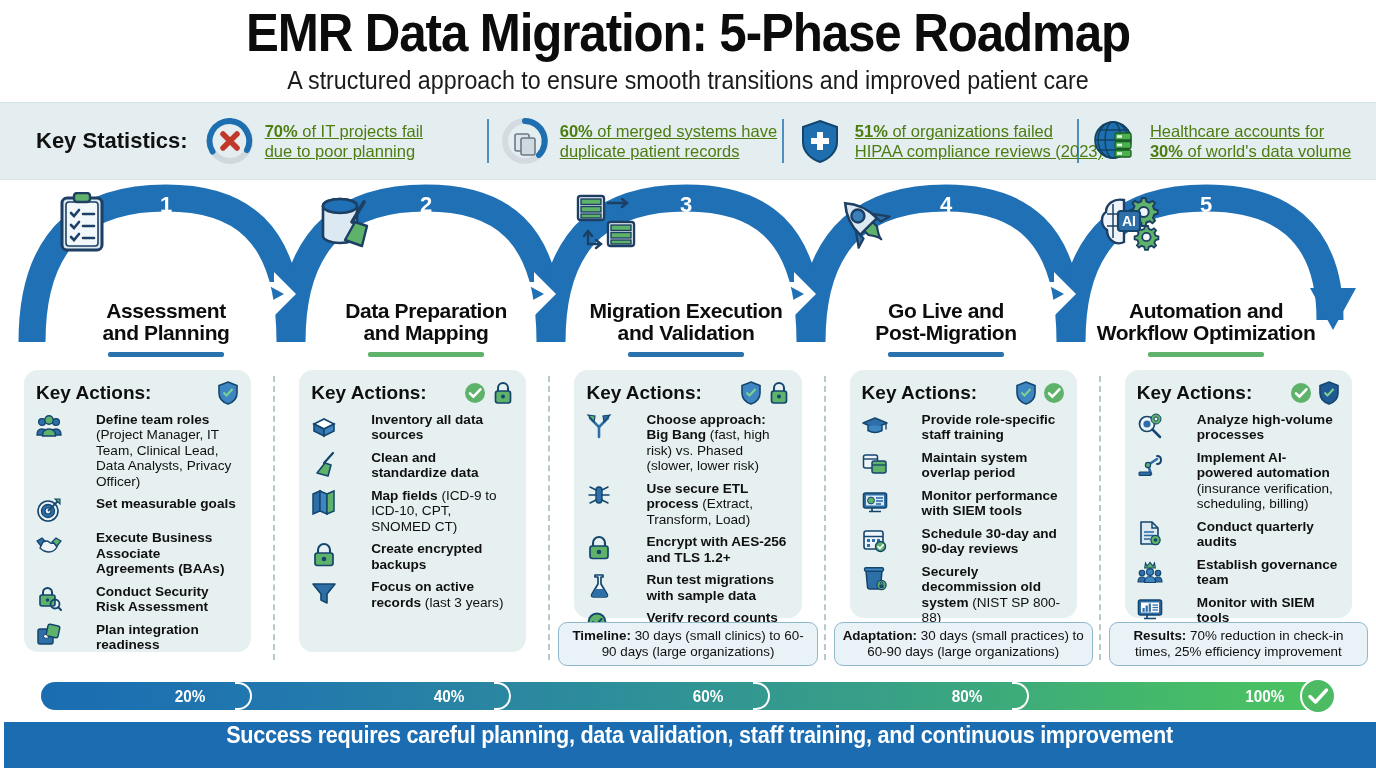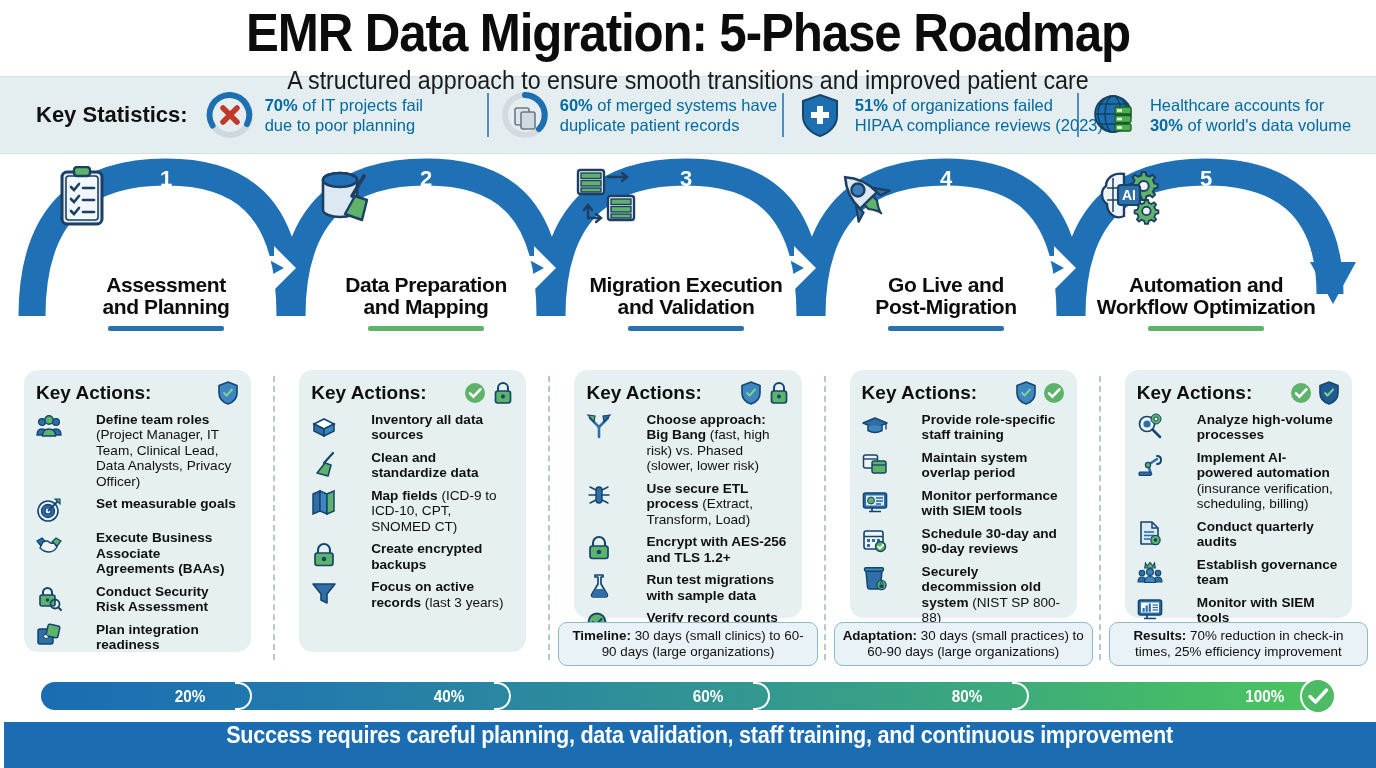--- a/index.html
+++ b/index.html
@@ -5,42 +5,42 @@
   * { margin:0; padding:0; box-sizing:border-box; }
   html,body { width:1376px; height:768px; overflow:hidden; }
   body {
     font-family:"Liberation Sans", sans-serif;
     background:#ffffff;
     color:#121212;
     position:relative;
   }
 
   
-  .header { height:76px; background:#ffffff; text-align:center; padding-top:6px; }
+  .header { height:102px; background:#ffffff; text-align:center; padding-top:6px; }
   .title {
     font-size:53px; font-weight:bold; letter-spacing:-1.2px;
     line-height:1.0; color:#0c0c0c;
     transform:scaleX(0.93); transform-origin:center;
   }
   .subtitle {
     font-size:25px; font-weight:normal; color:#1b1b1b; margin-top:7px;
     transform:scaleX(0.93); transform-origin:center;
   }
 
   
   .stats-bar {
     height:78px; background:#e4eef0;
     display:flex; align-items:center; padding:0 14px 0 36px;
     border-top:1px solid #d4e2e6;
     border-bottom:1px solid #d4e2e6;
   }
   .stats-label { font-size:22px; font-weight:bold; color:#111; white-space:nowrap; margin-right:16px; }
   .stat-item { display:flex; align-items:center; flex:1; min-width:0; }
   .stat-icon { width:52px; height:52px; flex:0 0 52px; margin-right:9px; }
-  .stat-text { font-size:16.5px; line-height:1.22; color:#0369a1; white-space:nowrap; }
+  .stat-text { font-size:16.5px; line-height:1.22; color:#4d7c0f; white-space:nowrap;text-decoration:underline; }
   .stat-text b { font-weight:bold; }
   .stat-div { width:2px; height:44px; background:#1d6fb0; opacity:.75; margin:0 10px; flex:0 0 2px; }
 
   
   .roadmap { position:relative; height:172px; background:#fff; }
   .roadmap svg { position:absolute; top:0; left:0; }
   .phase-col {
     position:absolute; top:12px; width:224px; text-align:center;
   }
   .phase-num { font-size:22px; font-weight:bold; color:#ffffff; height:26px; line-height:26px; }

